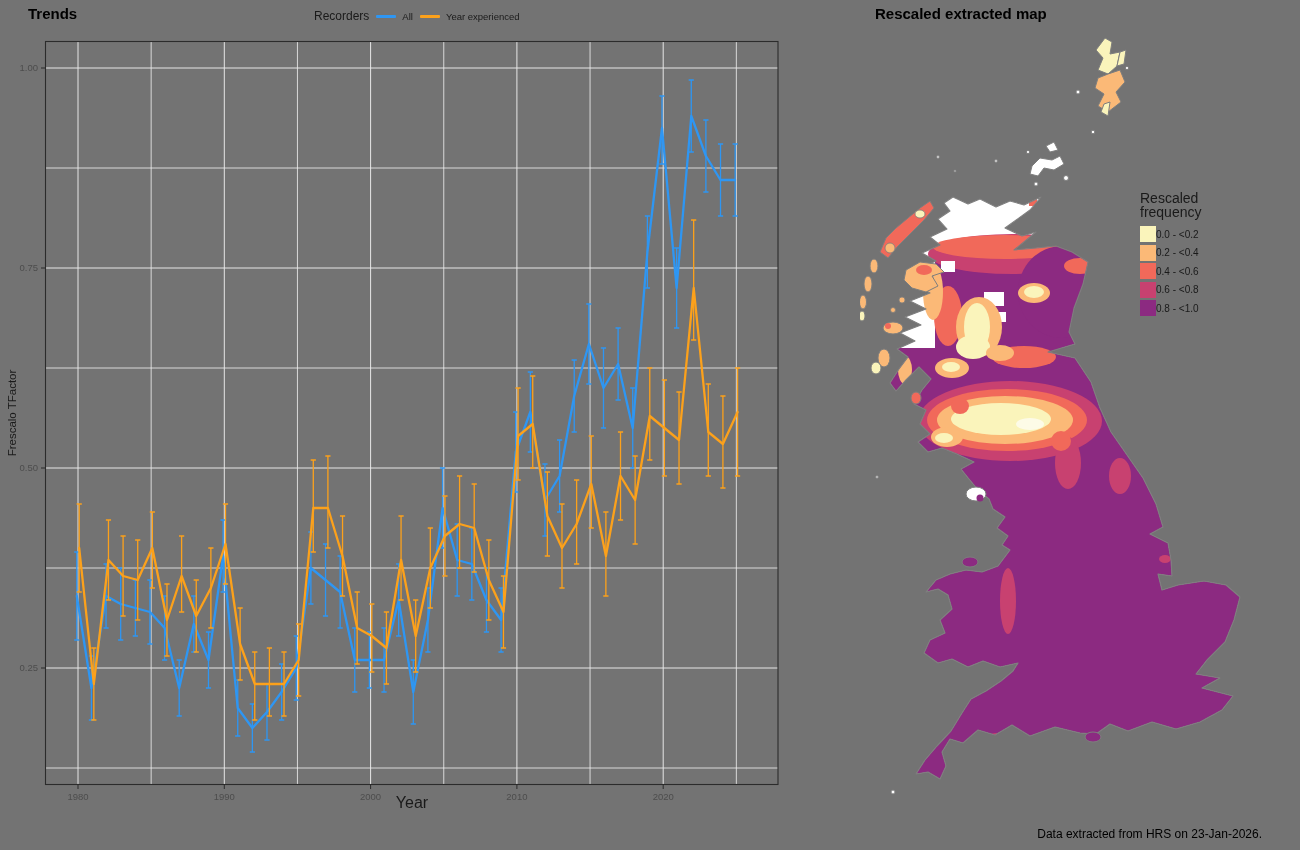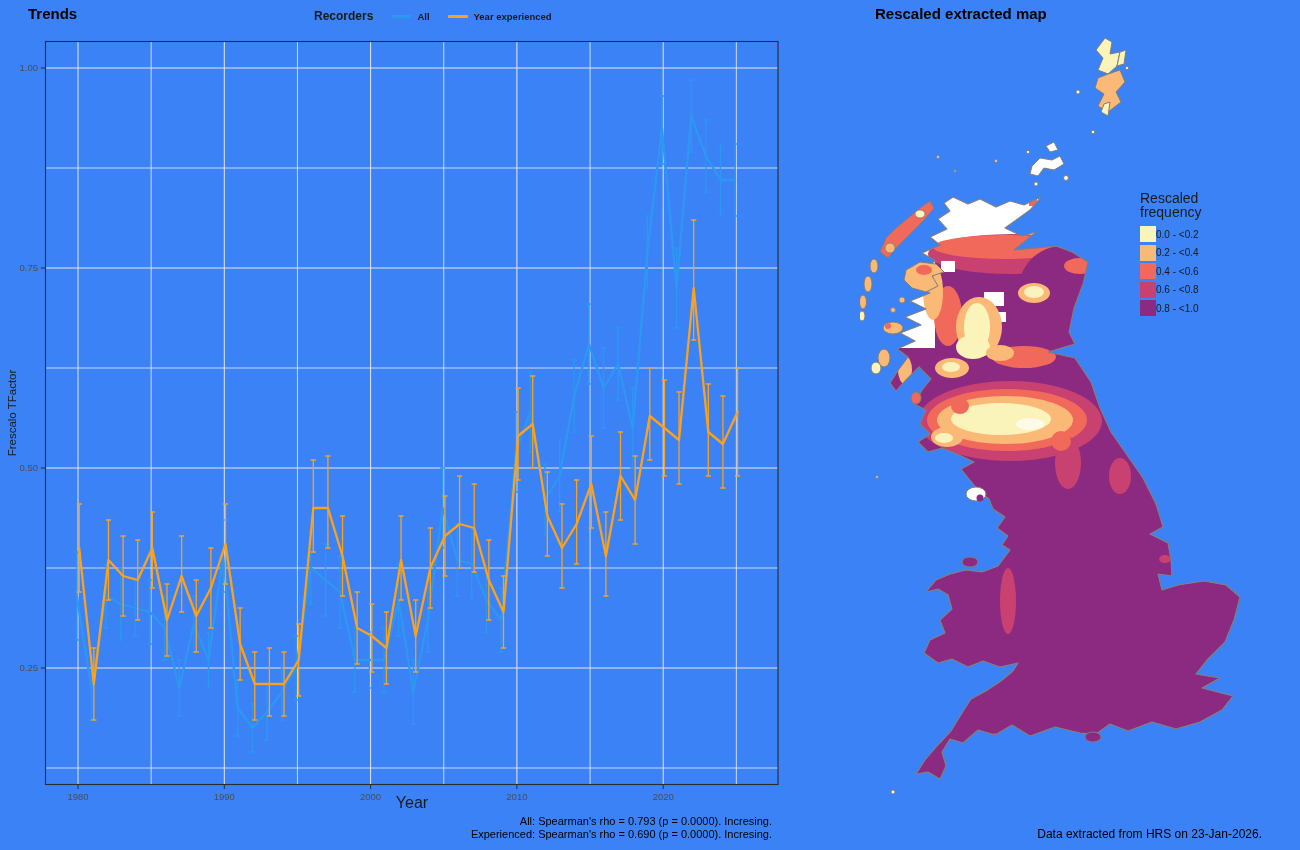--- a/index.html
+++ b/index.html
@@ -1,22 +1,22 @@
 <!DOCTYPE html>
 <html><head>
 <meta charset="utf-8">
 <style>
   html,body{margin:0;padding:0;background:#fff;}
-  #page{position:relative;width:1300px;height:850px;background:#3b82f6;overflow:hidden;
+  #page{position:relative;width:1300px;height:850px;background:#737373;overflow:hidden;
         font-family:"Liberation Sans","DejaVu Sans",sans-serif;color:#000;}
   .abs{position:absolute;}
   .fig-title{font-size:15px;font-weight:bold;color:#000;}
   #trend-title{left:28px;top:5px;}
   #map-title{left:875px;top:5px;}
-  #chart-legend{left:314px;top:9px;display:flex;align-items:center;gap:18px;font-weight:bold;}
+  #chart-legend{left:314px;top:9px;display:flex;align-items:center;gap:7px;}
   #chart-legend .lg-title{font-size:12px;color:#1a1a1a;}
   #chart-legend .lg-item{display:flex;align-items:center;gap:6px;}
   #chart-legend .sw{width:20px;height:3px;border-radius:1px;display:inline-block;}
   #chart-legend .lg-lab{font-size:9.5px;color:#1a1a1a;}
   #xaxis-label{left:312px;top:794px;width:200px;text-align:center;font-size:16px;color:#1a1a1a;}
   #yaxis-label{left:-88px;top:407px;width:200px;text-align:center;font-size:11.5px;color:#1a1a1a;
                transform:rotate(-90deg);}
   #trend-captions{right:528px;top:815px;text-align:right;font-size:11px;line-height:12.5px;color:#000;}
   #map-caption{right:38px;top:827px;text-align:left;font-size:12px;color:#000;}
   #map-legend{left:1140px;top:192px;width:120px;}
@@ -190,24 +190,20 @@
         <text x="38" y="671.2" text-anchor="end" fill="#4d4d4d" font-size="9.5" font-family="Liberation Sans, DejaVu Sans, sans-serif">0.25</text>
         <text x="38" y="471.2" text-anchor="end" fill="#4d4d4d" font-size="9.5" font-family="Liberation Sans, DejaVu Sans, sans-serif">0.50</text>
         <text x="38" y="271.2" text-anchor="end" fill="#4d4d4d" font-size="9.5" font-family="Liberation Sans, DejaVu Sans, sans-serif">0.75</text>
         <text x="38" y="71.2" text-anchor="end" fill="#4d4d4d" font-size="9.5" font-family="Liberation Sans, DejaVu Sans, sans-serif">1.00</text>
       </g>
     </svg>
 
   <div class="abs" id="xaxis-label">Year</div>
   <div class="abs" id="yaxis-label">Frescalo TFactor</div>
 
-  <div class="abs" id="trend-captions">
-    <div>All: Spearman's rho = 0.793 (p = 0.0000). Incresing.</div>
-    <div>Experienced: Spearman's rho = 0.690 (p = 0.0000). Incresing.</div>
-  </div>
 
   <div class="abs fig-title" id="map-title">Rescaled extracted map</div>
 
   <svg class="abs" id="map-svg" width="440" height="850" viewBox="860 0 440 850">
     <defs>
       <clipPath id="gbclip">
         <path d="M953,197 L968,204 L980,199 L996,207 L1010,201 L1024,205 L1041,197
                  L1030,210 L1005,228 L1022,236 L1036,232 L1014,250 L1036,248 L1056,246 L1072,252 L1088,262
                  L1083,284 L1074,308 L1069,332 L1075,344 L1048,352 L1075,358 L1091,382
                  L1100,408 L1111,432 L1127,455 L1143,478 L1156,504 L1163,527

